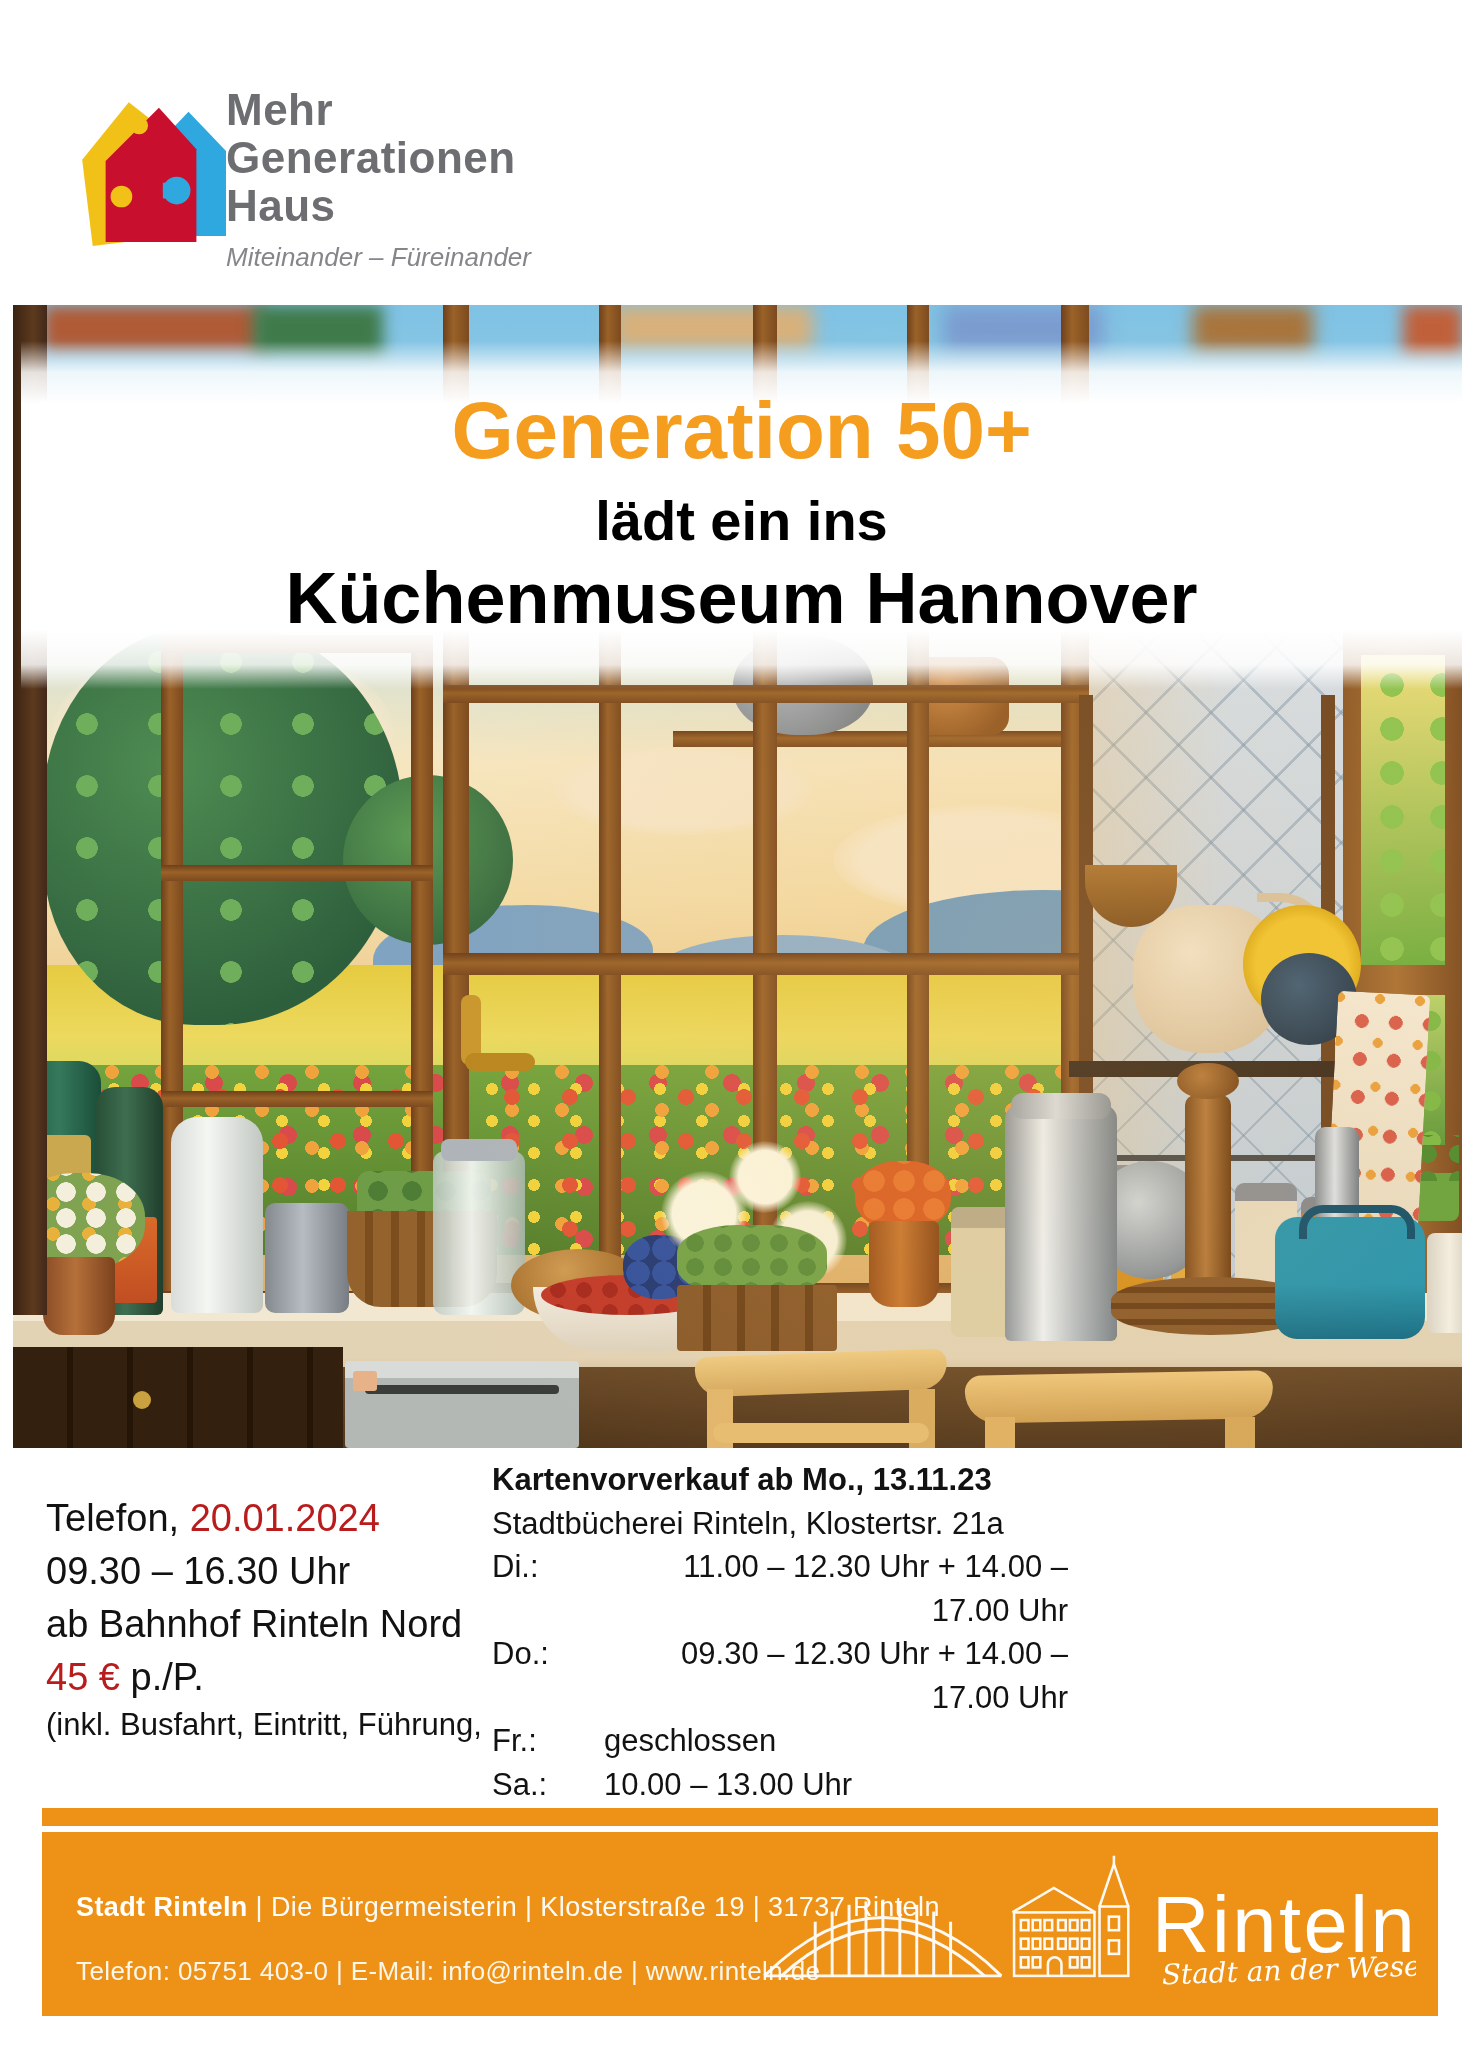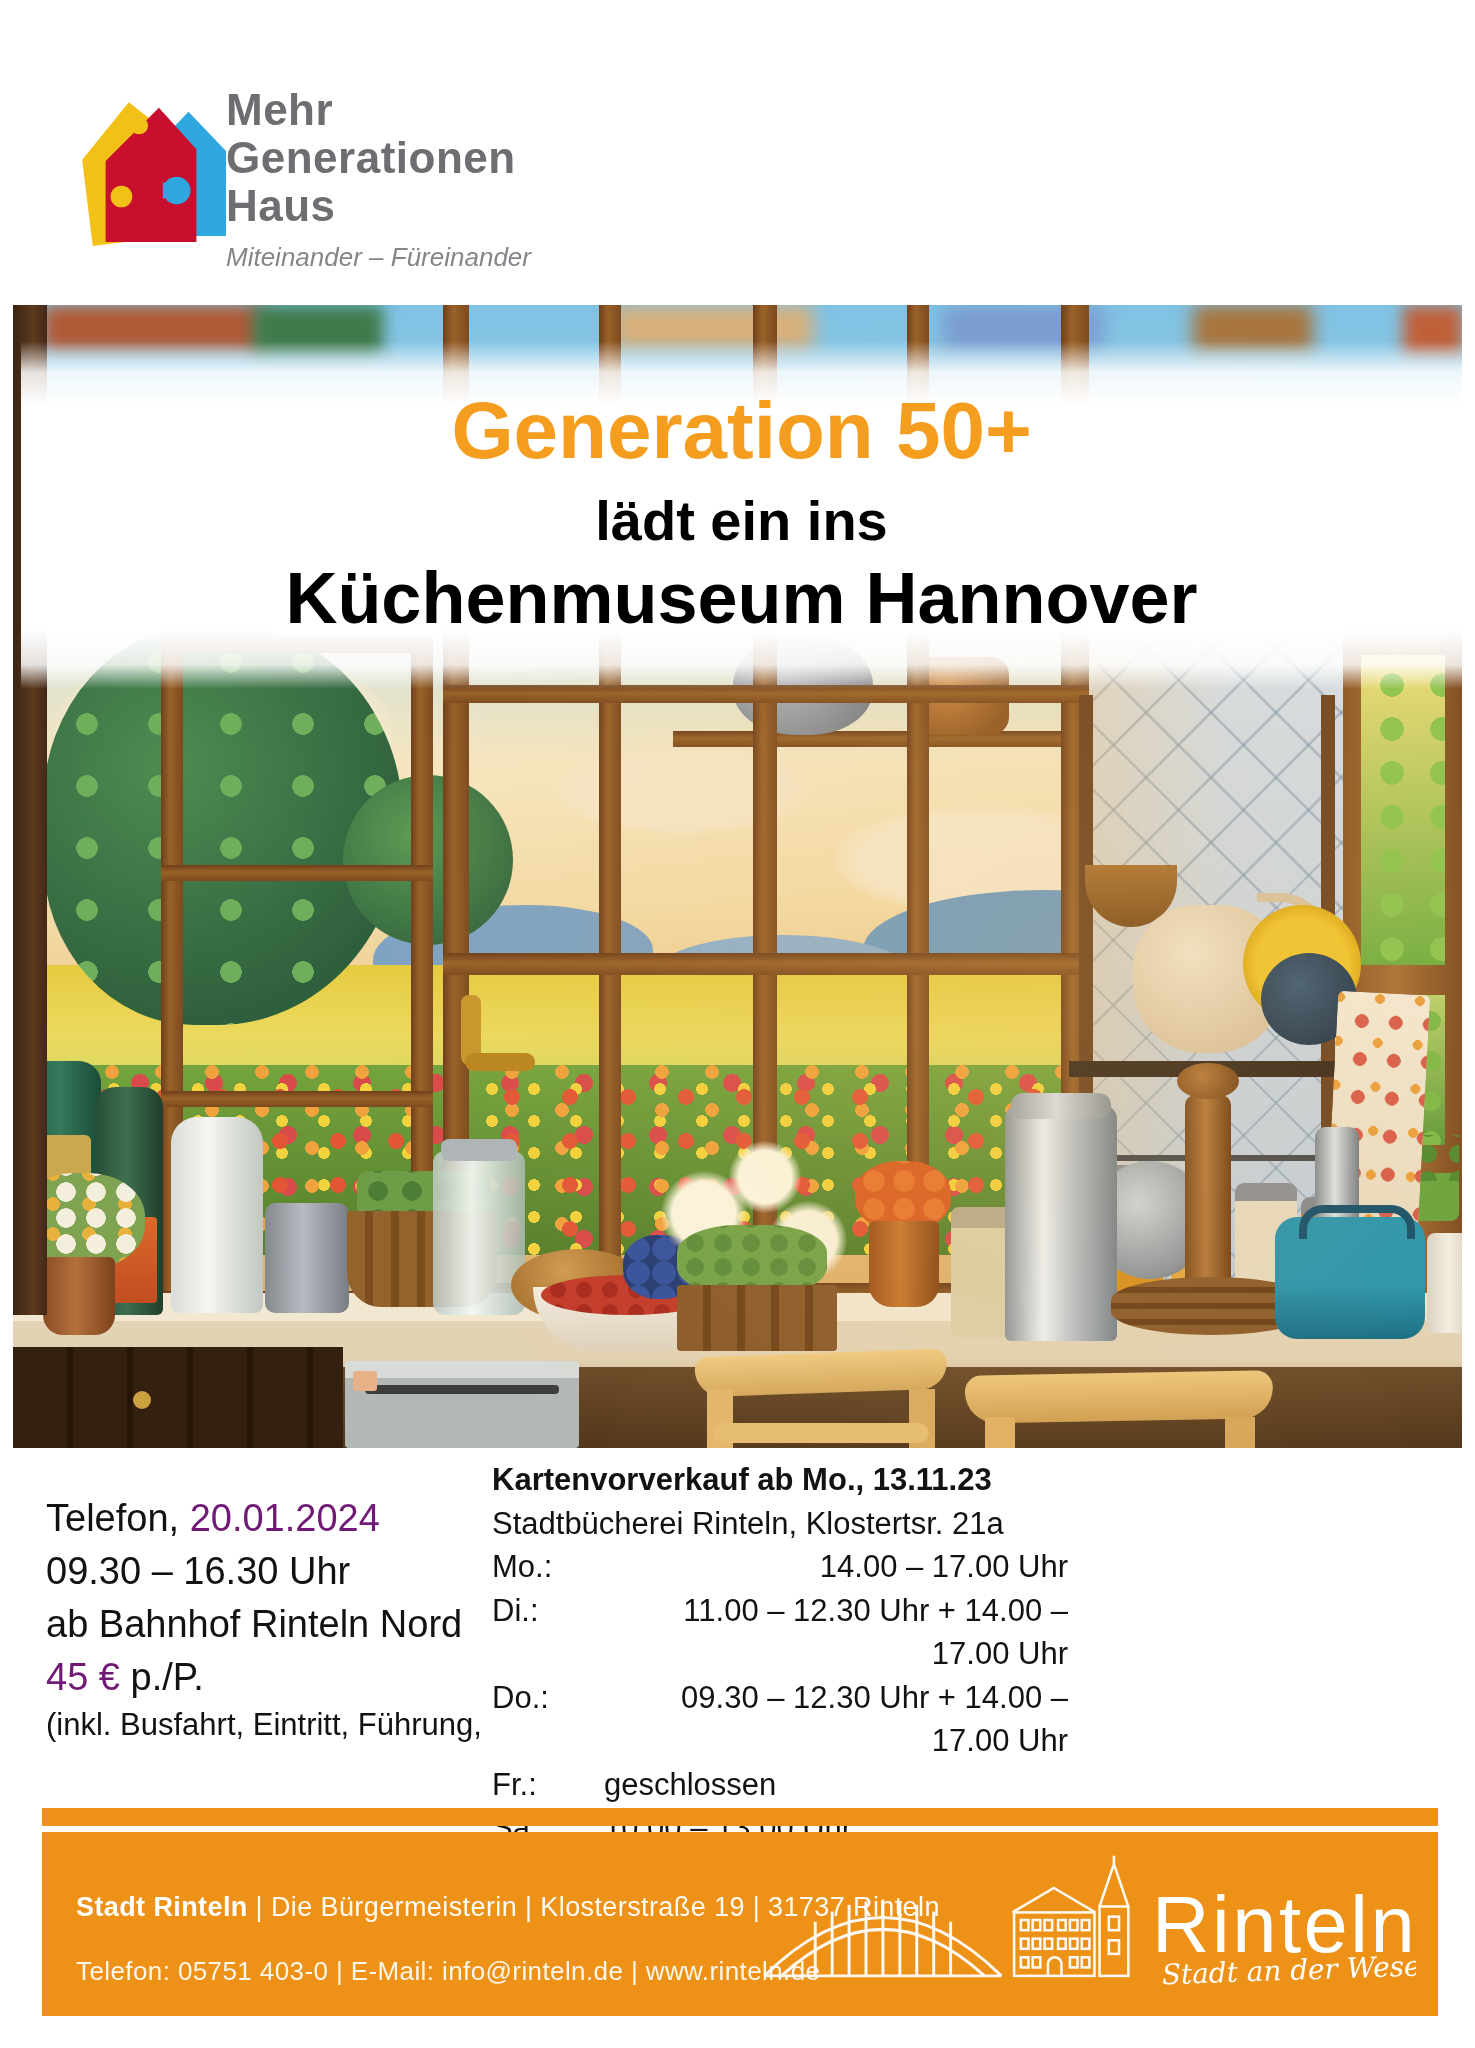--- a/index.html
+++ b/index.html
@@ -26,21 +26,21 @@
   
   .banner{position:absolute;left:8px;right:0;top:36px;height:348px;text-align:center;z-index:40;
     background:linear-gradient(180deg,rgba(255,255,255,0) 0%,rgba(255,255,255,.85) 9%,
                #fff 18%,#fff 83%,rgba(255,255,255,.85) 93%,rgba(255,255,255,0) 100%);}
   .t1{margin-top:44px;color:#F59D1E;font-weight:bold;font-size:80px;line-height:92px;}
   .t2{color:#000;font-weight:bold;font-size:56px;line-height:72px;margin-top:8px;}
   .t3{color:#000;font-weight:bold;font-size:72px;line-height:82px;}
 
   
   .details-left{position:absolute;left:46px;top:1492px;color:#121212;font-size:38px;line-height:53px;}
-  .details-left .orange{color:#701a75;}
+  .details-left .orange{color:#b91c1c;}
   .details-left .small{font-size:31px;line-height:41px;}
   .presale{position:absolute;left:492px;top:1458px;width:576px;color:#121212;
            font-size:31px;line-height:43.5px;}
   .presale .hd{font-weight:bold;}
   .hrow{display:flex;}
   .hrow .day{width:112px;flex:none;}
   .hrow .time{flex:1;}
   .t-right .time{text-align:right;}
   .t-left .time{text-align:left;}
 
@@ -241,24 +241,20 @@
   <div><span>Telefon,</span> <span class="orange">20.01.2024</span></div>
   <div>09.30 – 16.30 Uhr</div>
   <div>ab Bahnhof Rinteln Nord</div>
   <div><span class="orange">45 €</span><span> p./P.</span></div>
   <div class="small">(inkl. Busfahrt, Eintritt, Führung,</div>
 </div>
 
 <div class="presale">
   <div class="hd">Kartenvorverkauf ab Mo., 13.11.23</div>
   <div>Stadtbücherei Rinteln, Klostertsr. 21a</div>
-  <div class="hrow t-right">
-    <span class="day">Mo.:</span>
-    <span class="time">14.00 – 17.00 Uhr</span>
-  </div>
   <div class="hrow t-right">
     <span class="day">Di.:</span>
     <span class="time">11.00 – 12.30 Uhr + 14.00 – 17.00 Uhr</span>
   </div>
   <div class="hrow t-right">
     <span class="day">Do.:</span>
     <span class="time">09.30 – 12.30 Uhr + 14.00 – 17.00 Uhr</span>
   </div>
   <div class="hrow t-left">
     <span class="day">Fr.:</span>

